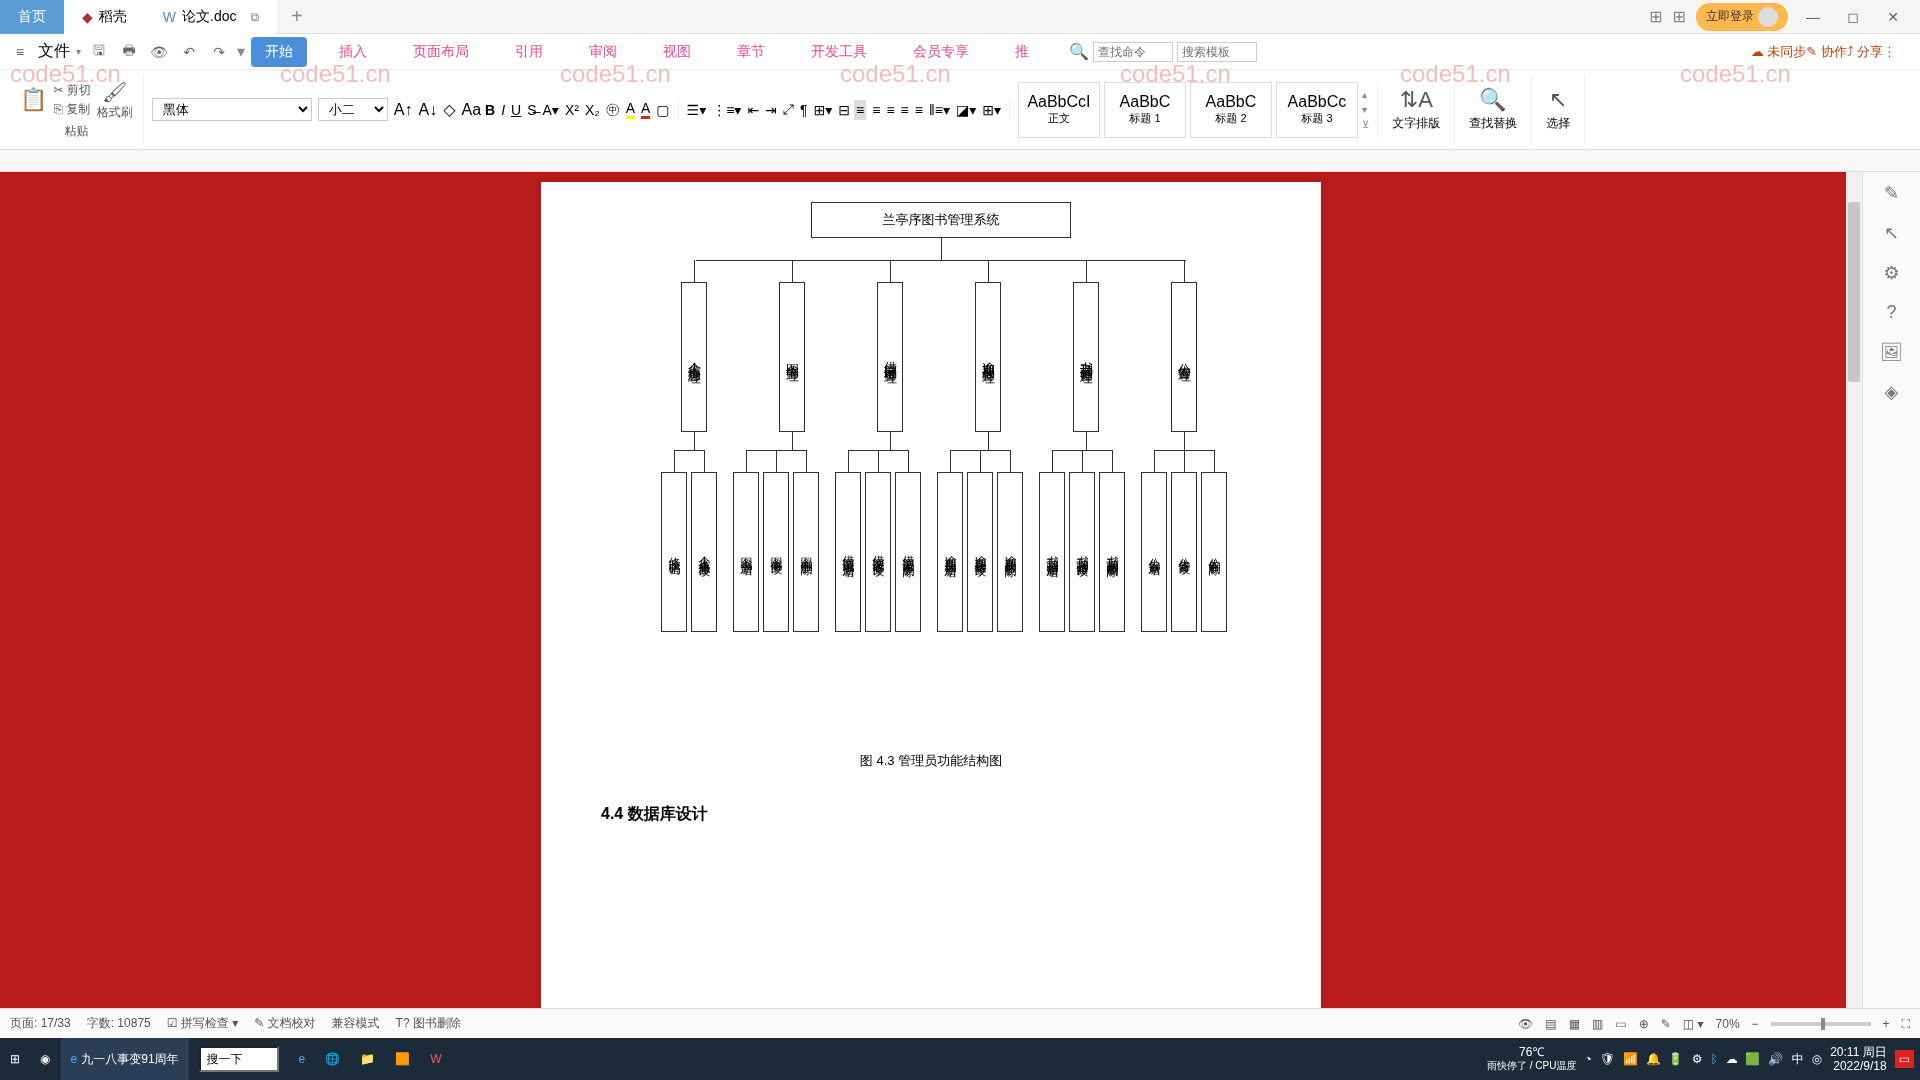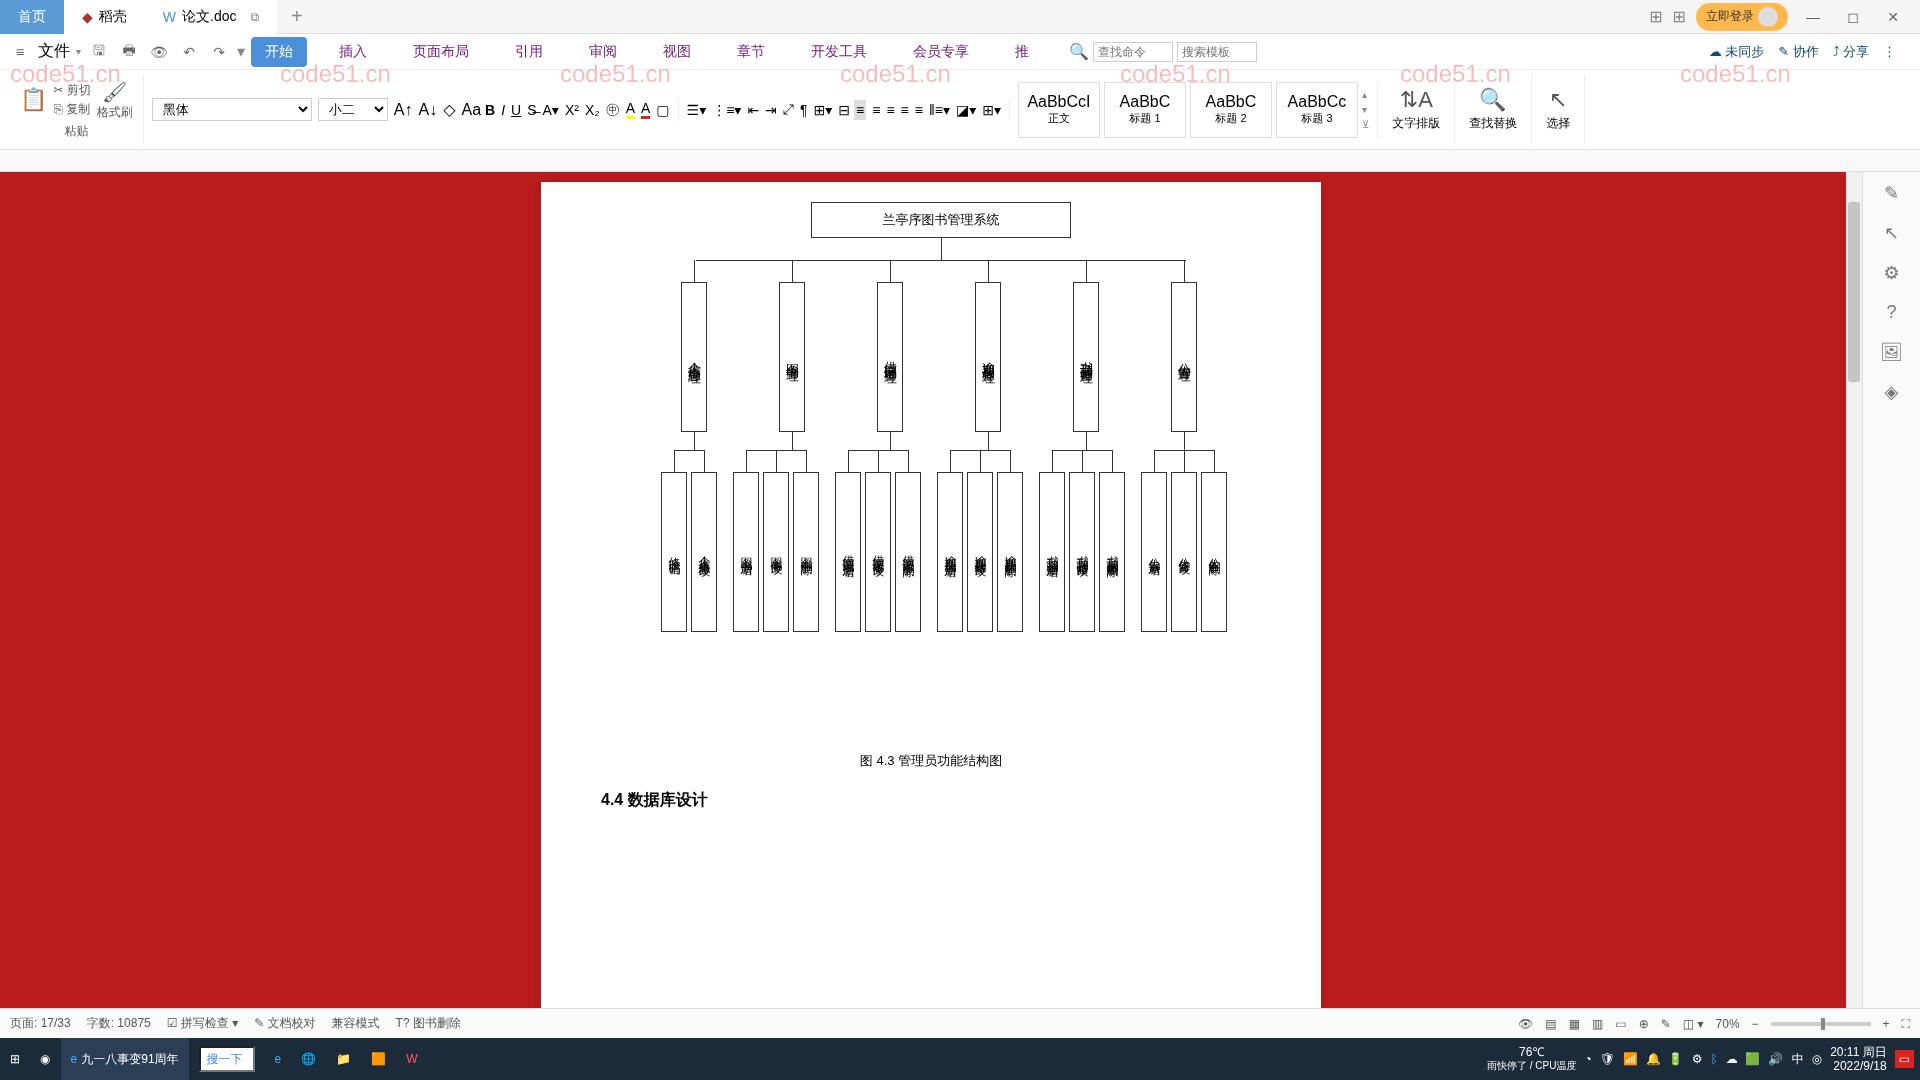--- a/index.html
+++ b/index.html
@@ -12,54 +12,54 @@
 .tab-close{color:#888;font-size:12px;margin-left:8px}
 .tab-plus{padding:0 14px;color:#888;font-size:20px}
 .tab-dock{color:#a33}
 .win-ctrl{margin-left:auto;display:flex;align-items:center;gap:10px;padding-right:12px}
 .login-btn{background:#ffb84d;color:#333;padding:4px 10px;border-radius:20px;font-size:12px;display:flex;align-items:center;gap:4px}
 .avatar{width:20px;height:20px;border-radius:50%;background:#ddd}
 .wc{width:30px;text-align:center;color:#666;font-size:14px}
 .toolbar1{height:36px;display:flex;align-items:center;padding:0 8px;gap:6px;border-bottom:1px solid #eee}
 .tb-icon{width:24px;height:24px;display:flex;align-items:center;justify-content:center;color:#666;font-size:14px}
 .menubar{display:flex;align-items:center;gap:18px}
-.menu-item{padding:6px 14px;font-size:14px;color:#701a75}
+.menu-item{padding:6px 14px;font-size:14px;color:#ec4899}
 .menu-item.active{background:#4a8fd8;color:#fff;border-radius:4px}
 .search-area{margin-left:20px;display:flex;align-items:center;gap:4px}
 .search-area input{border:1px solid #ccc;font-size:12px;padding:2px 4px;width:80px}
-.right-menu{margin-left:auto;display:flex;align-items:center;gap:14px;font-size:13px;color:#0c4a6e;padding-right:16px}
+.right-menu{margin-left:auto;display:flex;align-items:center;font-size:13px;color:#c2410c;padding-right:16px}
 .ribbon{height:80px;border-bottom:1px solid #ddd;display:flex;align-items:center;padding:0 10px}
 .rib-group{display:flex;flex-direction:column;align-items:center;padding:0 10px;border-right:1px solid #eee;height:70px;justify-content:center;gap:2px;font-size:12px;color:#555}
 .rib-row{display:flex;gap:6px;align-items:center}
 .font-box{display:flex;flex-direction:row;gap:4px;padding:0 8px;border-right:1px solid #eee}
 .font-sel{border:1px solid #ccc;font-size:13px;padding:2px 6px;background:#fff}
 .style-gal{display:flex;gap:4px;padding:0 8px;border-right:1px solid #eee;align-items:center}
 .style-item{border:1px solid #ddd;width:82px;height:56px;display:flex;flex-direction:column;align-items:center;justify-content:center;font-size:11px}
 .style-prev{font-size:16px}
 .big-btn{display:flex;flex-direction:column;align-items:center;padding:0 14px;font-size:12px;gap:2px;border-right:1px solid #eee;height:70px;justify-content:center}
 .big-icon{font-size:22px;color:#555}
 .ruler{height:22px;background:#f8f8f8;border-bottom:1px solid #ddd;position:relative;font-size:10px;color:#888}
 .doc-area{position:absolute;top:172px;bottom:42px;left:0;right:58px;background:#b91c1c;overflow:hidden;display:flex;justify-content:center}
 .page{width:780px;background:#fff;margin-top:10px;box-shadow:0 0 8px rgba(0,0,0,.15);padding:20px 60px;position:relative}
 .diagram{position:relative;height:520px}
 .dbox{position:absolute;border:1px solid #333;background:#fff;display:flex;align-items:center;justify-content:center;text-align:center;font-size:13px}
 .dbox.v{writing-mode:vertical-rl;width:26px;padding:6px 0;letter-spacing:2px}
 .dbox.top{left:210px;top:0;width:260px;height:36px}
 .line{position:absolute;background:#333}
 .caption{text-align:center;font-size:13px;margin-top:30px}
-.section-title{font-size:16px;font-weight:bold;margin-top:20px}
+.section-title{font-size:16px;font-weight:bold;margin-top:34px}
 .body-text{font-size:14px;line-height:2;text-indent:2em;margin-top:6px}
 .watermark-main{position:absolute;left:90px;top:390px;font-size:46px;font-weight:bold;color:#d22;pointer-events:none}
 .wm{position:absolute;color:#d44;opacity:.35;font-size:24px;pointer-events:none}
 .side-panel{position:absolute;right:0;top:172px;bottom:42px;width:58px;background:#fafafa;border-left:1px solid #ddd;display:flex;flex-direction:column;align-items:center;padding-top:10px;gap:18px;color:#777;font-size:18px}
 .statusbar{position:absolute;bottom:42px;left:0;right:0;height:30px;background:#fafafa;border-top:1px solid #ddd;display:flex;align-items:center;font-size:12px;color:#555;padding:0 10px;gap:16px}
 .status-right{margin-left:auto;display:flex;align-items:center;gap:12px}
 .taskbar{position:absolute;bottom:0;left:0;right:0;height:42px;background:#1c2b3a;display:flex;align-items:center;color:#fff;font-size:12px}
 .tb-item{height:42px;display:flex;align-items:center;padding:0 10px;gap:4px}
-.tb-search{background:#fff;color:#3b82f6;padding:4px 6px;font-size:12px;width:56px}
+.tb-search{background:#fff;color:#000000;padding:4px 6px;font-size:12px;width:80px}
 .tb-right{margin-left:auto;display:flex;align-items:center;gap:8px;padding-right:6px}
 .tb-clock{text-align:right;line-height:1.2;font-size:12px}
 .scrollbar-v{position:absolute;right:58px;top:172px;bottom:72px;width:16px;background:#f0f0f0}
 .scroll-thumb{position:absolute;left:2px;right:2px;top:30px;height:180px;background:#c5c5c5;border-radius:3px}
 </style>
 </head>
 <body>
 
 <div class="wm" style="left:10px;top:60px">code51.cn</div>
 <div class="wm" style="left:280px;top:60px">code51.cn</div>

